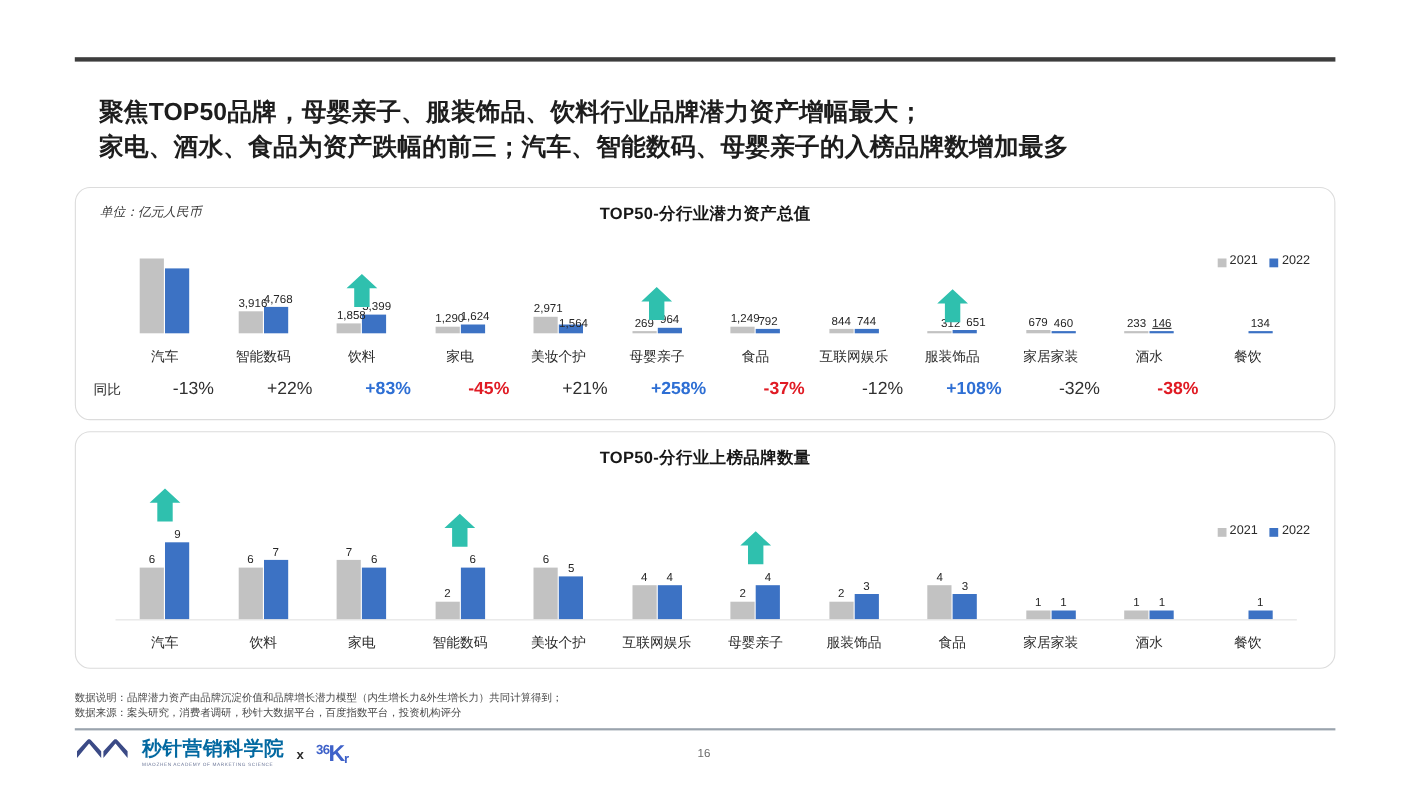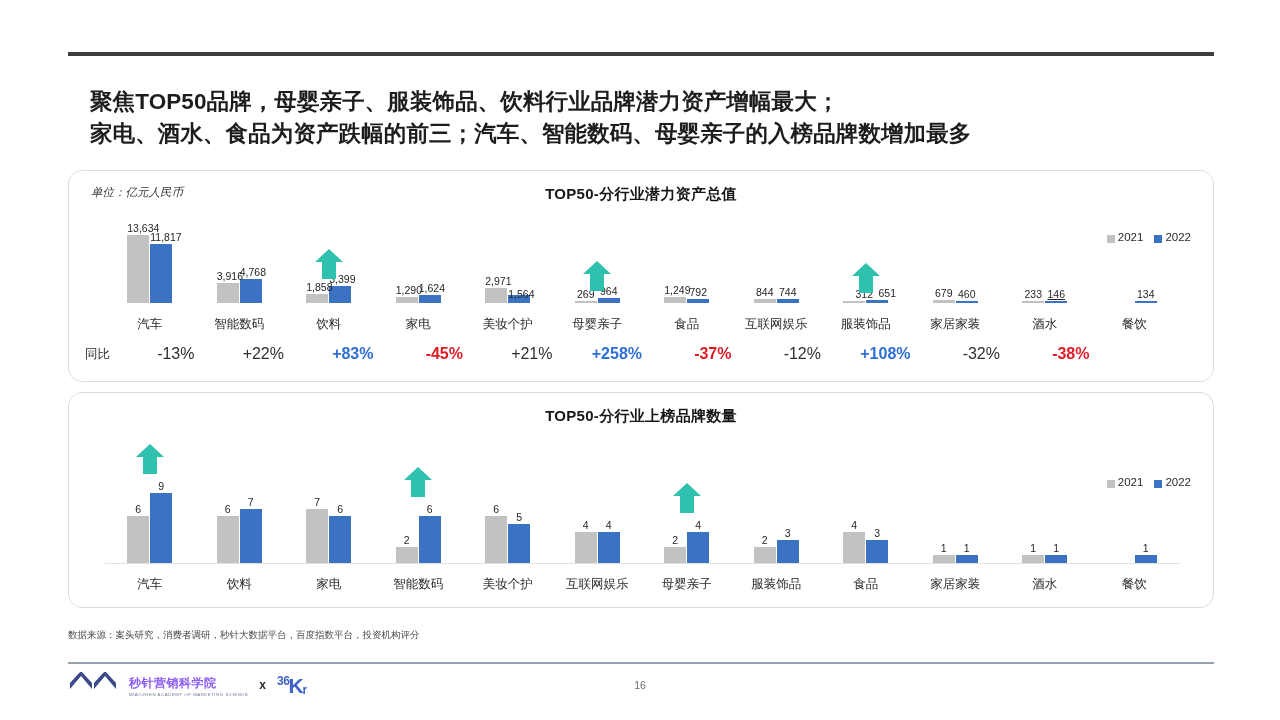--- a/index.html
+++ b/index.html
@@ -189,23 +189,23 @@
   }
   .brandbar {
     position: absolute;
     left: 68px;
     top: 672px;
     display: flex;
     align-items: center;
     gap: 9px;
   }
   .brand-cn {
-    font-size: 12px;
+    font-size: 18px;
     font-weight: bold;
-    color: #8b5cf6;
+    color: #0369a1;
     line-height: 15px;
     letter-spacing: .5px;
   }
   .brand-en {
     font-size: 4.3px;
     color: #6d7899;
     letter-spacing: .55px;
     line-height: 7px;
   }
   .brand-x {
@@ -260,24 +260,20 @@
     </span>
   </div>
 
   <div class="yoy-axis-label" id="yoy-axis-label" style="bottom: 18px; top: auto;">同比</div>
   <div class="plot" id="plot-assets">
       <div class="cat-col" style="left: 36px; width: 89.5px; bottom: 0px; height: 212px;">
         <div class="bars" style="bottom: 78px; height: 68px;">
           <div class="bar y2021" style="height: 68px;"></div>
           <div class="bar y2022" style="height: 58.9377px;"></div>
         </div>
-        <div class="vlabels" style="bottom: 78px; height: 68px;">
-          <div class="vlabel" style="padding-bottom: 69px;">13,634</div>
-          <div class="vlabel" style="padding-bottom: 59.9377px;">11,817</div>
-        </div>
         <div class="cat-name" style="bottom: 48px;">汽车</div>
         <div class="yoy" style="bottom: 18px;">-13%</div>
       </div>
       <div class="cat-col" style="left: 125.5px; width: 89.5px; bottom: 0px; height: 212px;">
         <div class="bars" style="bottom: 78px; height: 68px;">
           <div class="bar y2021" style="height: 19.5312px;"></div>
           <div class="bar y2022" style="height: 23.7805px;"></div>
         </div>
         <div class="vlabels" style="bottom: 78px; height: 68px;">
           <div class="vlabel" style="padding-bottom: 20.5312px;">3,916</div>
@@ -572,20 +568,21 @@
           <div class="vlabel" style="padding-bottom: 1px;"></div>
           <div class="vlabel" style="padding-bottom: 8.77778px;">1</div>
         </div>
         <div class="cat-name" style="bottom: 14px;">餐饮</div>
       </div>
       <div class="baseline" style="left: 36px; width: 1074px; bottom: 43px;"></div>
     </div>
 </div>
 
 <div class="footnotes">
+  <div>数据说明：品牌潜力资产由品牌沉淀价值和品牌增长潜力模型（内生增长力&amp;外生增长力）共同计算得到；</div>
   <div>数据来源：案头研究，消费者调研，秒针大数据平台，百度指数平台，投资机构评分</div>
 </div>
 <div class="foot-rule"></div>
 
 <div class="brandbar">
   <span>
     <svg width="52" height="22" viewBox="0 0 52 22" aria-hidden="true">
       <path d="M2 17 L13 4 L24 17 L24 11 L13 -1 L2 11 Z" fill="#3b4a86"></path>
       <path d="M26 17 L37 4 L48 17 L48 11 L37 -1 L26 11 Z" fill="#3b4a86"></path>
     </svg>

